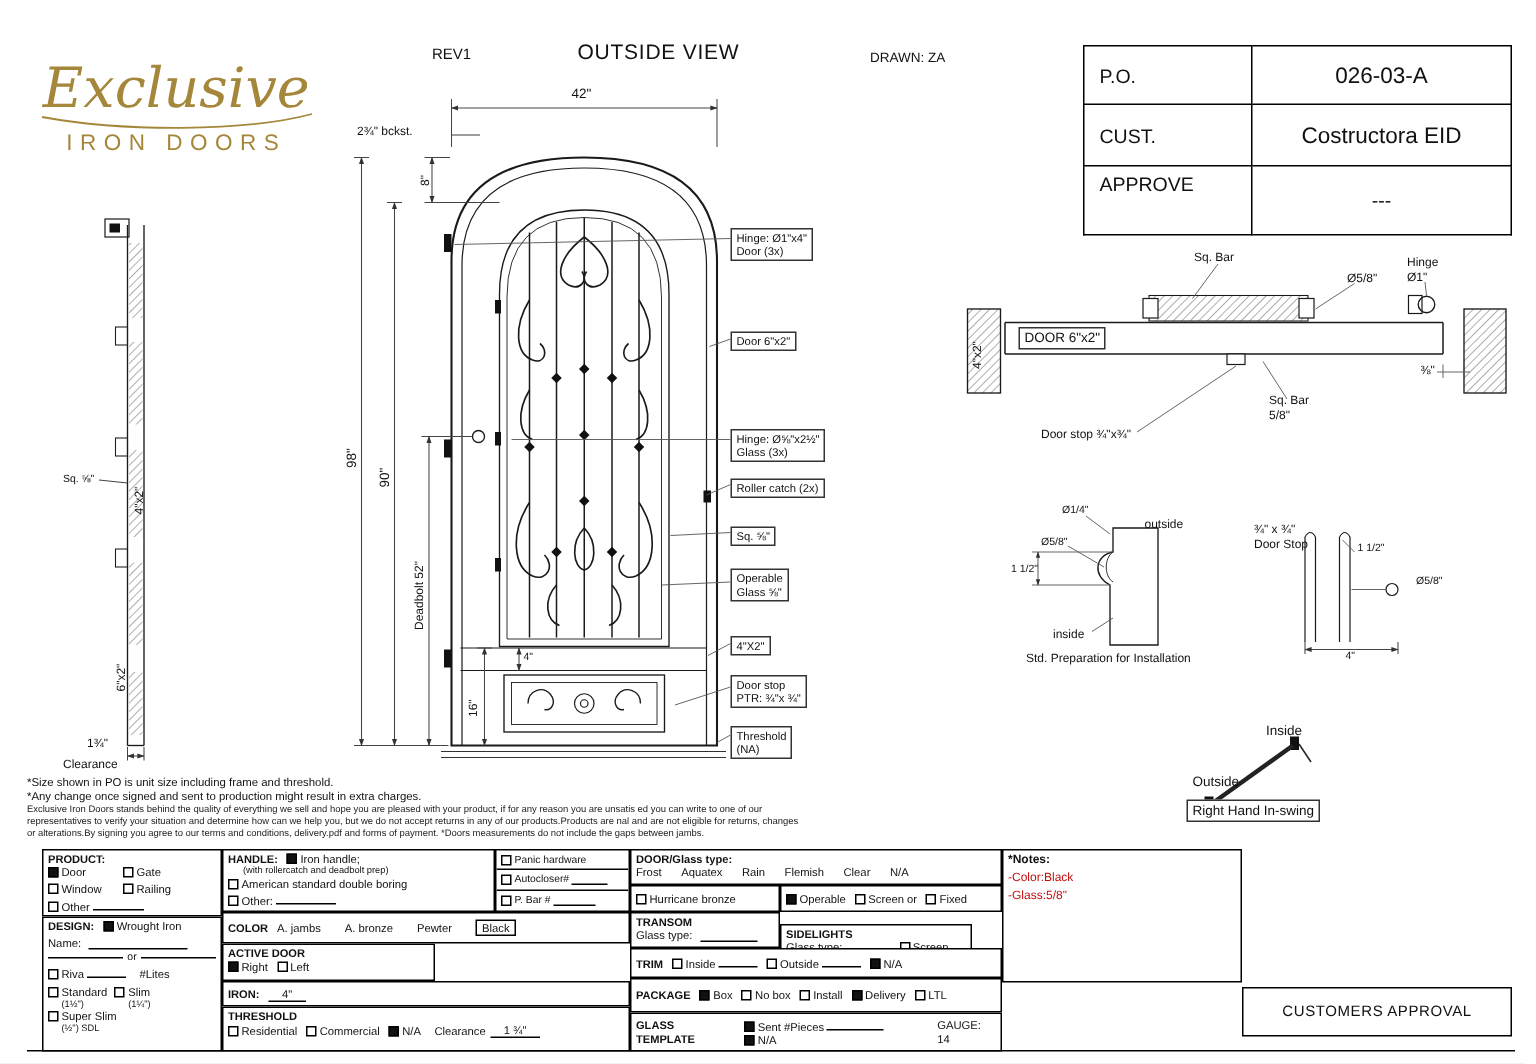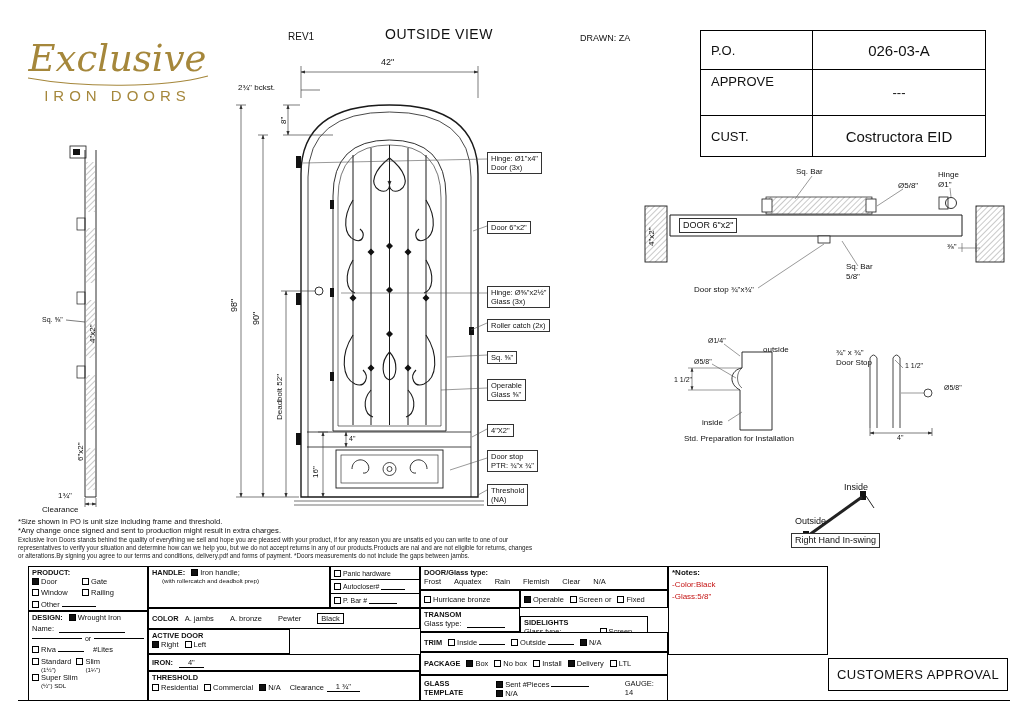--- a/index.html
+++ b/index.html
@@ -6,21 +6,21 @@
   .page{position:relative;width:1024px;height:709px;background:#fff;font-family:"Liberation Sans",sans-serif;color:#111;overflow:hidden;}
   
   .logo{position:absolute;left:20px;top:40px;width:195px;text-align:center;color:#a5873b;}
   .logo-script{font-family:"DejaVu Serif",serif;font-style:italic;font-size:37px;line-height:1;}
   .logo-flourish{display:block;margin:-2px auto 0;}
   .logo-sub{font-size:15px;letter-spacing:5px;margin-top:0px;}
   .hdr-rev{position:absolute;left:288px;top:31px;font-size:10px;}
   .hdr-view{position:absolute;left:385px;top:26px;font-size:14px;letter-spacing:.5px;}
   .hdr-drawn{position:absolute;left:580px;top:33px;font-size:9px;}
   
-  .tblock{position:absolute;left:700px;top:30px;border-collapse:collapse;padding-left:40px;}
+  .tblock{position:absolute;left:722px;top:30px;border-collapse:collapse;padding-left:40px;}
   .tblock td{border:1.5px solid #000;background:#fff;}
   .tb-lab{width:100px;font-size:13px;padding-left:10px;}
   .tb-val{width:170px;text-align:center;font-size:15px;}
   
   .labels{position:absolute;left:0;top:0;width:1024px;height:565px;}
   .dlabel{position:absolute;font-size:8px;line-height:1.2;color:#111;white-space:pre-line;}
   .dlabel.boxed{border:1px solid #333;padding:1px 3px;background:#fff;font-size:7.5px;}
   .dlabel.rot{transform:rotate(-90deg);transform-origin:0 0;white-space:nowrap;}
   
   .fp{position:absolute;left:18px;white-space:nowrap;}
@@ -42,21 +42,21 @@
   .spread2 .ck{margin-right:13px;}
   .frames .ck{display:inline-block;margin-right:5px;vertical-align:top;}
   .frames .cnote{display:block;margin-left:9px;font-size:6.2px;}
   .subnote{font-size:6.2px;margin-left:10px;}
   .acc{padding:0;}
   .acc .ck{display:flex;align-items:center;border-bottom:1px solid #000;height:13.3px;padding:0 3px;margin:0;font-size:6.9px;box-sizing:border-box;}
   .acc .ck:last-child{border-bottom:none;}
   .jamb-val{border-bottom:1px solid #000;padding:0 9px;font-size:7.5px;}
   .red{color:#c41111;font-size:8px;margin-top:3px;}
   .notes-title{font-size:8px;font-weight:bold;}
-  .approval{display:flex;align-items:center;justify-content:center;font-size:13px;letter-spacing:.4px;}
+  .approval{display:flex;align-items:center;justify-content:center;font-size:10px;letter-spacing:.4px;}
   .pageline{position:absolute;left:18px;top:700px;width:992px;height:1px;background:#000;}
 </style>
 </head>
 <body>
 
 <div class="page">
 
   <svg width="1024" height="565" viewBox="0 0 1024 565" style="position:absolute;left:0;top:0">
     <defs>
       <marker id="a" viewBox="0 0 10 10" refX="9" refY="5" markerWidth="7" markerHeight="7" orient="auto-start-reverse">
@@ -251,26 +251,26 @@
   <div class="hdr-view">OUTSIDE VIEW</div>
   <div class="hdr-drawn">DRAWN: ZA</div>
 
   <table class="tblock">
     <tbody>
         <tr>
       <td class="tb-lab" style="height:36px">P.O.</td>
       <td class="tb-val">026-03-A</td>
     </tr>
     <tr>
+      <td class="tb-lab" style="height:38px">CUST.</td>
+      <td class="tb-val">Costructora EID</td>
+    </tr>
+    <tr>
       <td class="tb-lab" style="height:40px;vertical-align:top;font-size:13px;padding-top:4px">APPROVE</td>
       <td class="tb-val" style="font-size:13px">---</td>
-    </tr>
-    <tr>
-      <td class="tb-lab" style="height:38px">CUST.</td>
-      <td class="tb-val">Costructora EID</td>
     </tr>
   </tbody>
     </table>
 
   <div class="labels">
       <div class="dlabel" style="left: 381px; top: 57px; font-size: 9px;">42"</div>
       <div class="dlabel" style="left: 238px; top: 83px; font-size: 8px;">2¾" bckst.</div>
       <div class="dlabel rot" style="left: 279px; top: 124px; font-size: 8px;">8"</div>
       <div class="dlabel rot" style="left: 229px; top: 312px; font-size: 9px;">98"</div>
       <div class="dlabel rot" style="left: 251px; top: 325px; font-size: 9px;">90"</div>
@@ -353,20 +353,24 @@
     </div>
     <div class="list frames" style="margin-top:3px"><span class="ck"><span class="cb"></span><span class="cl">Standard</span><span class="cnote">(1½")</span></span><span class="ck"><span class="cb"></span><span class="cl">Slim</span><span class="cnote">(1¼")</span></span><span class="ck"><span class="cb"></span><span class="cl">Super Slim</span><span class="cnote">(½") SDL</span></span></div>
   </div>
 
   <div class="cell" style="left:148px;top:566px;width:182px;height:42px">
     <div class="frow">
       <span class="sec">HANDLE:</span>
       <span class="list"><span class="ck"><span class="cb on"></span><span class="cl">Iron handle;</span></span></span>
     </div>
     <div class="subnote">(with rollercatch and deadbolt prep)</div>
+    <div class="list block">
+        <span class="ck"><span class="cb"></span><span class="cl">American standard double boring</span></span>
+        <span class="ck"><span class="cb"></span><span class="cl">Other:</span><span class="blank" style="width: 40px;"></span></span>
+      </div>
   </div>
 
   <div class="cell acc" style="left:330px;top:566px;width:90px;height:42px">
     <div class="list acc-list">
         <span class="ck">
           <span class="cb"></span>
           <span class="cl">Panic hardware</span>
         </span>
         <span class="ck">
           <span class="cb"></span>

